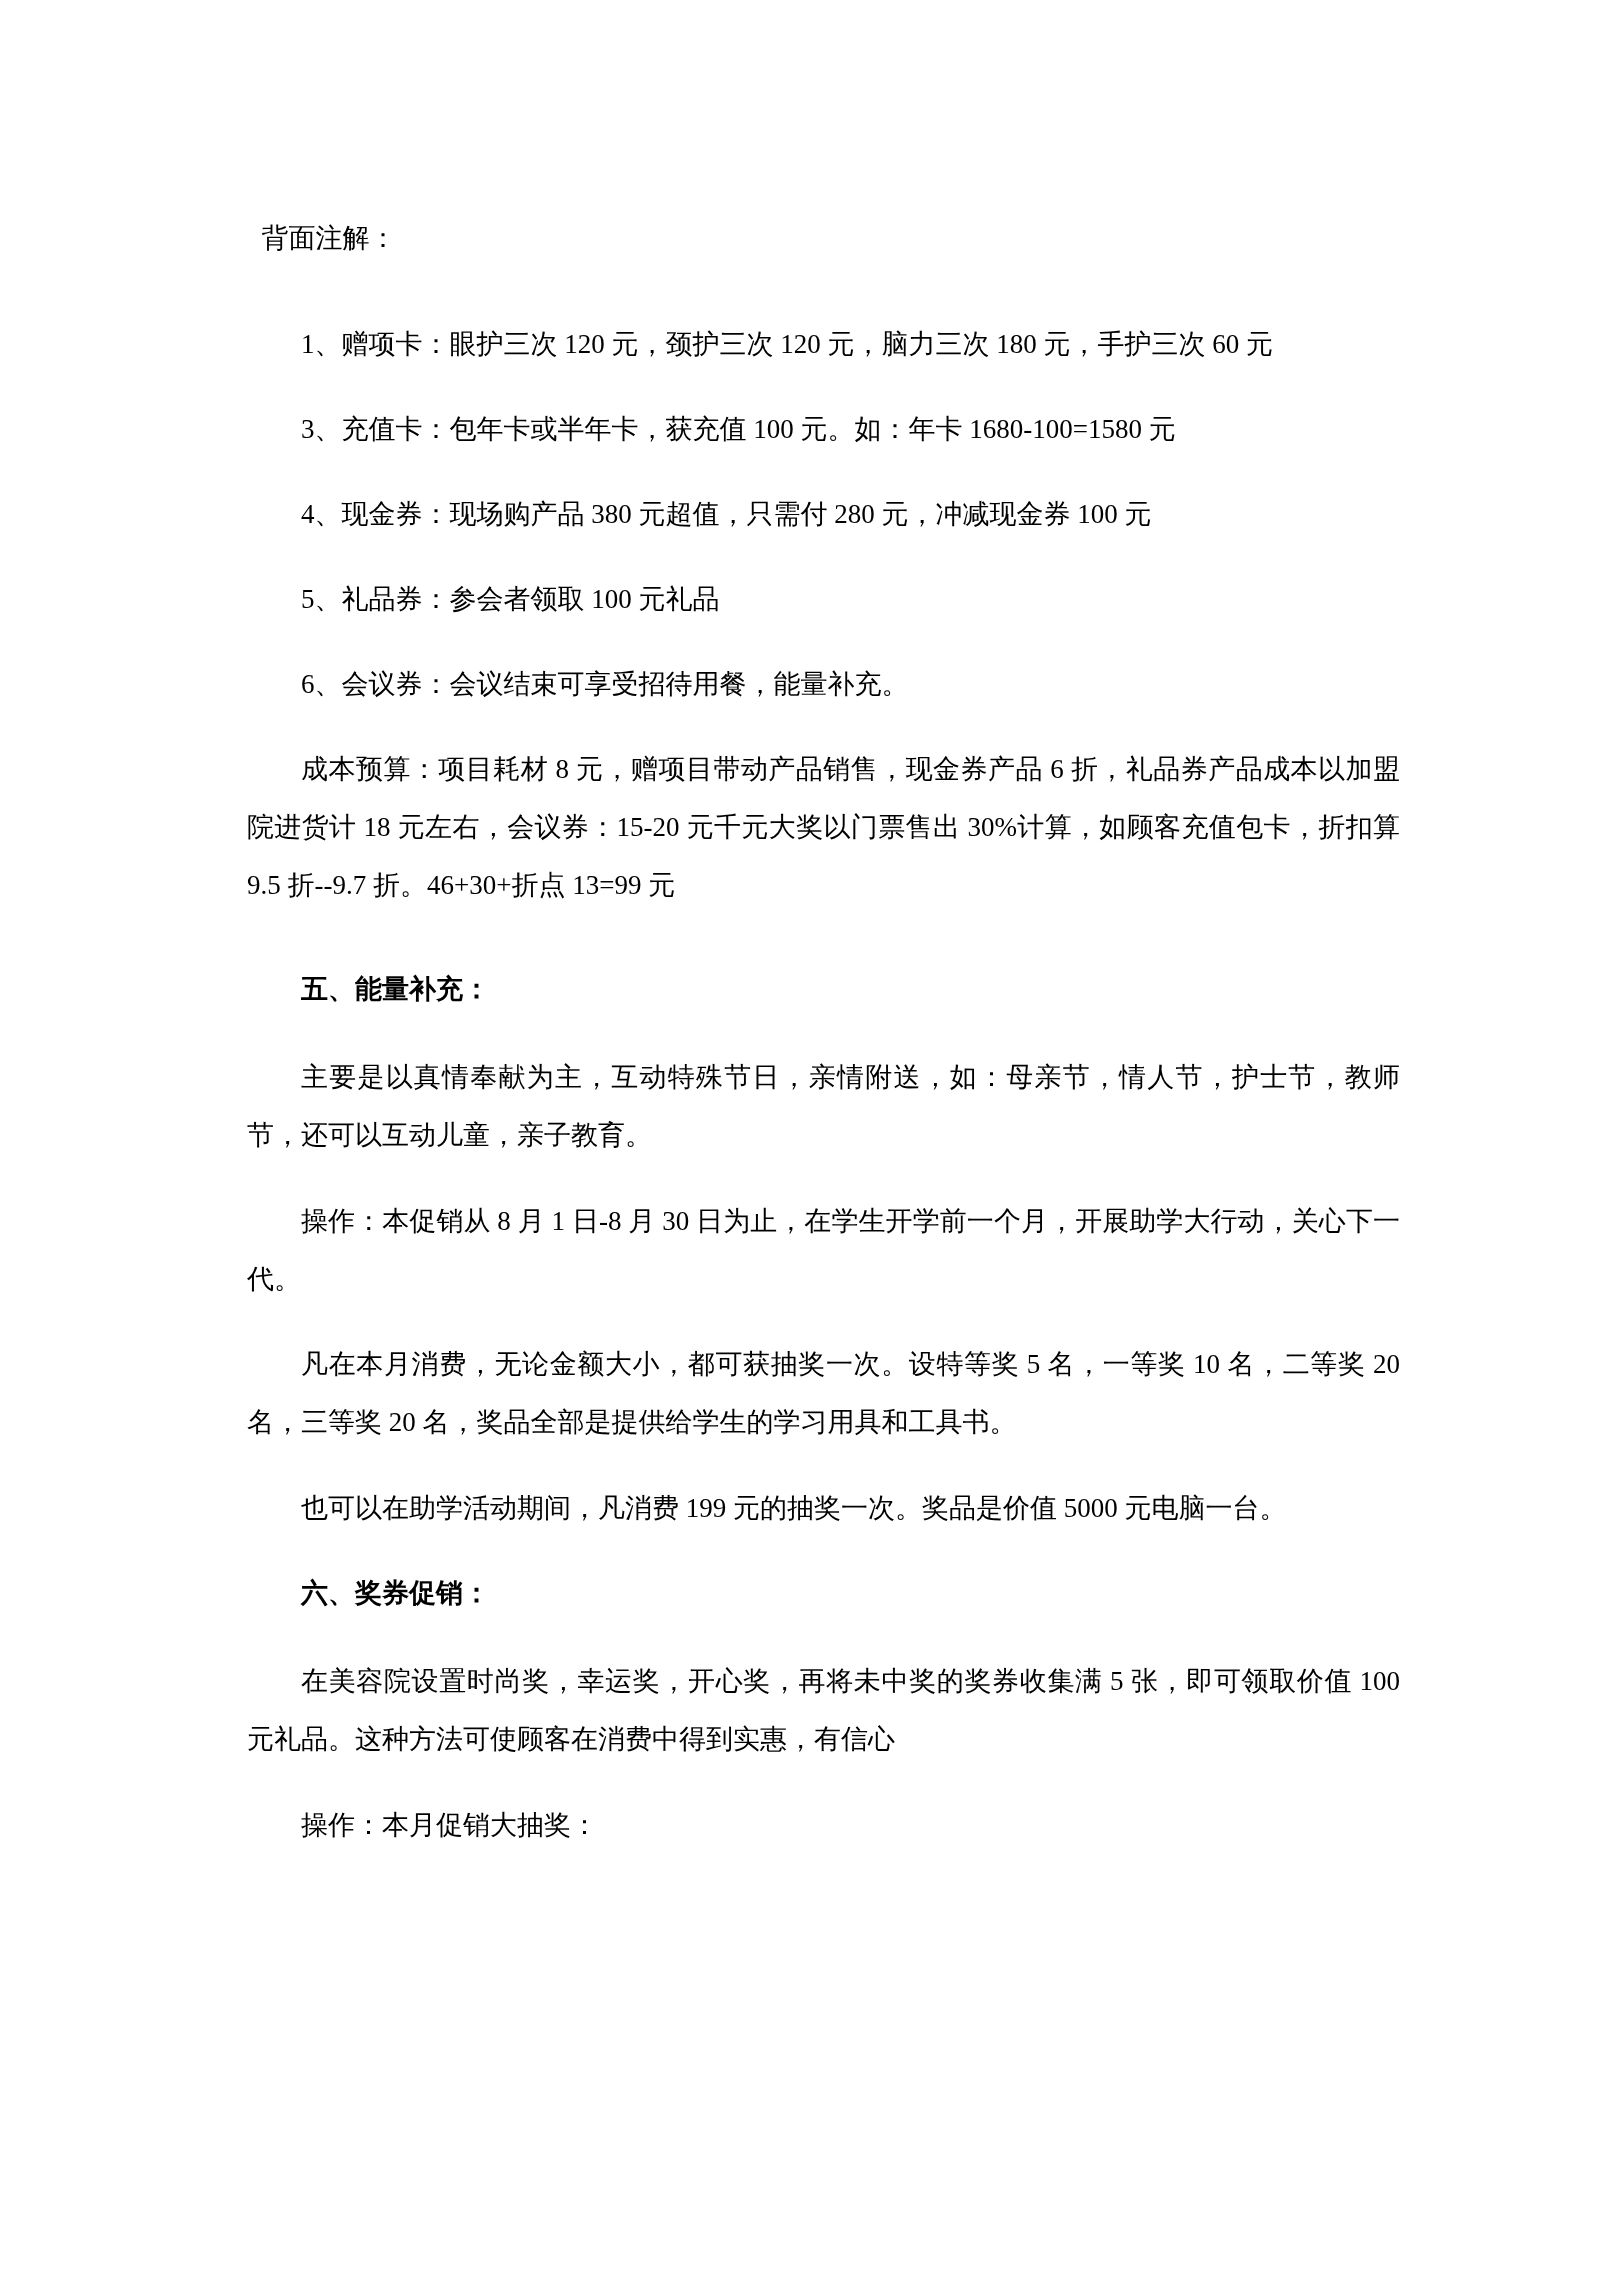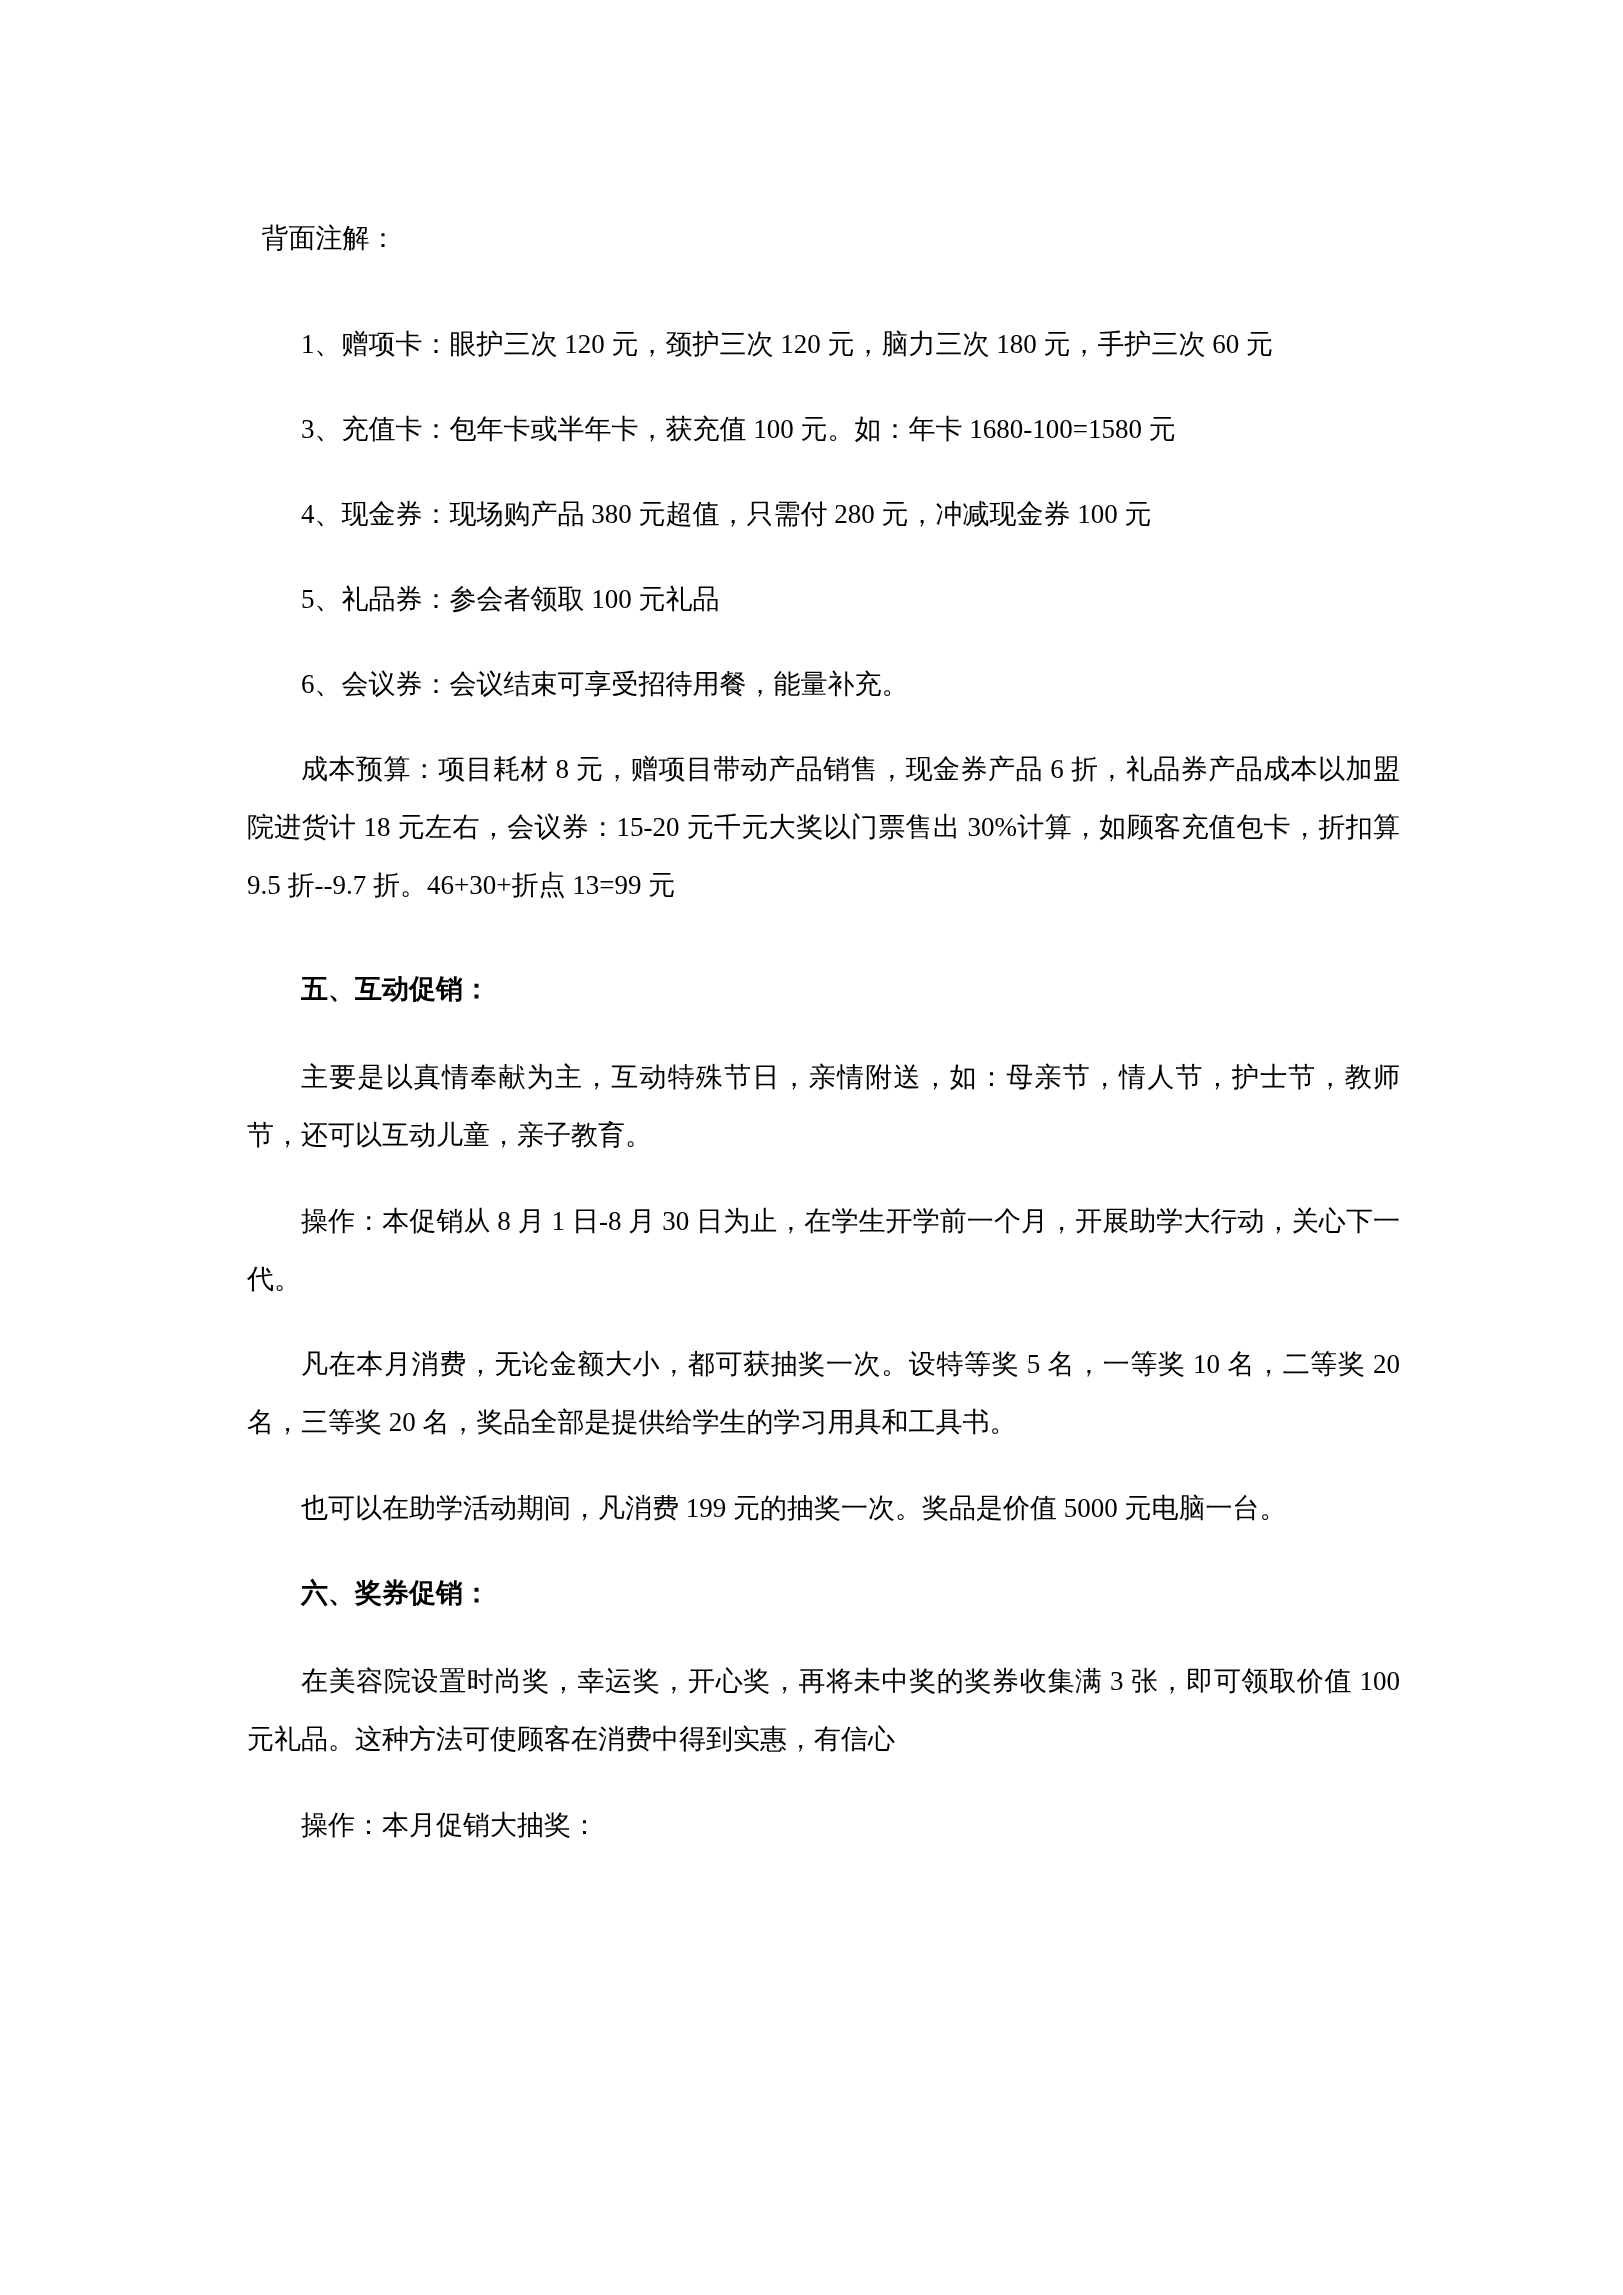--- a/index.html
+++ b/index.html
@@ -83,27 +83,27 @@
     <p class="intro">背面注解：</p>
 
     <p class="note">1、赠项卡：眼护三次 120 元，颈护三次 120 元，脑力三次 180 元，手护三次 60 元</p>
     <p class="note">3、充值卡：包年卡或半年卡，获充值 100 元。如：年卡 1680-100=1580 元</p>
     <p class="note">4、现金券：现场购产品 380 元超值，只需付 280 元，冲减现金券 100 元</p>
     <p class="note">5、礼品券：参会者领取 100 元礼品</p>
     <p class="note">6、会议券：会议结束可享受招待用餐，能量补充。</p>
 
     <p class="para budget">成本预算：项目耗材 8 元，赠项目带动产品销售，现金券产品 6 折，礼品券产品成本以加盟院进货计 18 元左右，会议券：15-20 元千元大奖以门票售出 30%计算，如顾客充值包卡，折扣算 9.5 折--9.7 折。46+30+折点 13=99 元</p>
 
-    <h2 class="heading">五、互动促销：</h2>
+    <h2 class="heading">五、能量补充：</h2>
 
     <p class="para">主要是以真情奉献为主，互动特殊节日，亲情附送，如：母亲节，情人节，护士节，教师节，还可以互动儿童，亲子教育。</p>
     <p class="para">操作：本促销从 8 月 1 日-8 月 30 日为止，在学生开学前一个月，开展助学大行动，关心下一代。</p>
     <p class="para">凡在本月消费，无论金额大小，都可获抽奖一次。设特等奖 5 名，一等奖 10 名，二等奖 20 名，三等奖 20 名，奖品全部是提供给学生的学习用具和工具书。</p>
     <p class="para">也可以在助学活动期间，凡消费 199 元的抽奖一次。奖品是价值 5000 元电脑一台。</p>
 
     <h2 class="heading">六、奖券促销：</h2>
 
-    <p class="para">在美容院设置时尚奖，幸运奖，开心奖，再将未中奖的奖券收集满 3 张，即可领取价值 100 元礼品。这种方法可使顾客在消费中得到实惠，有信心</p>
+    <p class="para">在美容院设置时尚奖，幸运奖，开心奖，再将未中奖的奖券收集满 5 张，即可领取价值 100 元礼品。这种方法可使顾客在消费中得到实惠，有信心</p>
     <p class="para">操作：本月促销大抽奖：</p>
 
   </main>
 </div>
 
 
 </body></html>

